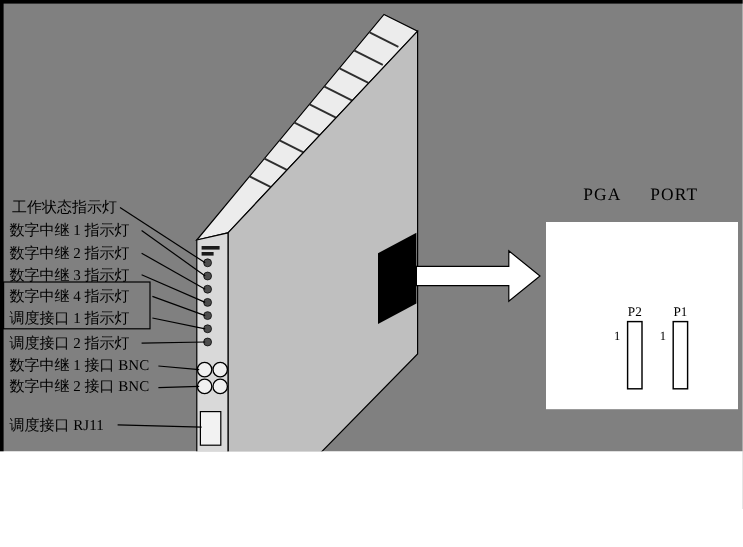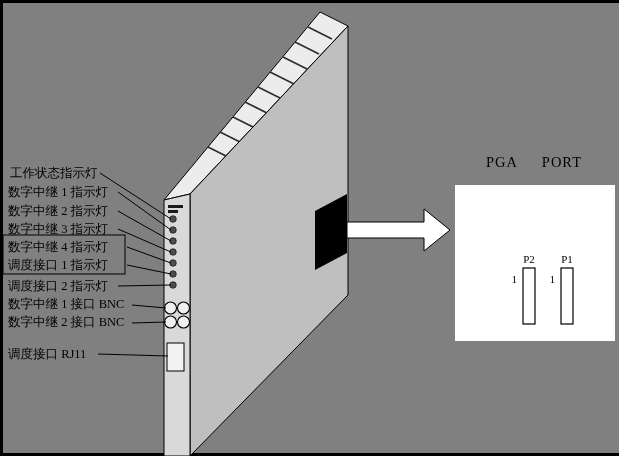--- a/index.html
+++ b/index.html
@@ -1,19 +1,19 @@
 <!DOCTYPE html>
 <html><head>
 <meta charset="utf-8">
 <style>
   html, body { margin: 0; padding: 0; background: #ffffff; }
   .stage {
     position: relative;
     width: 619px;
-    height: 456px;
+    height: 376px;
     overflow: hidden;
     font-family: "Liberation Serif", "DejaVu Serif", serif;
   }
   svg { display: block; }
   .cjk-label {
     font-family: "Liberation Serif", "DejaVu Serif", serif;
     font-size: 12.5px;
     fill: #000;
   }
   .title-text {

